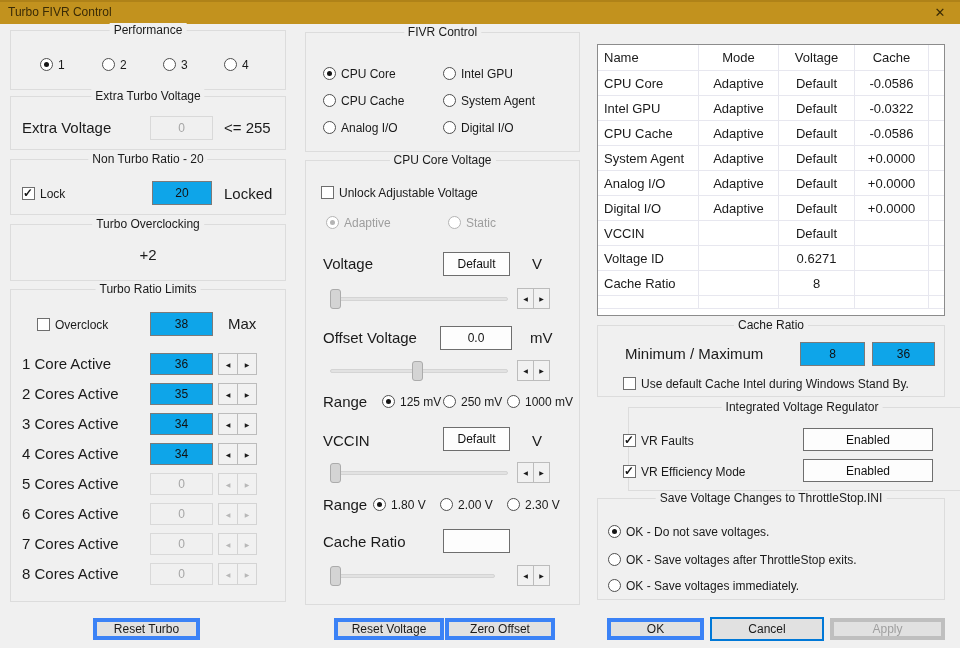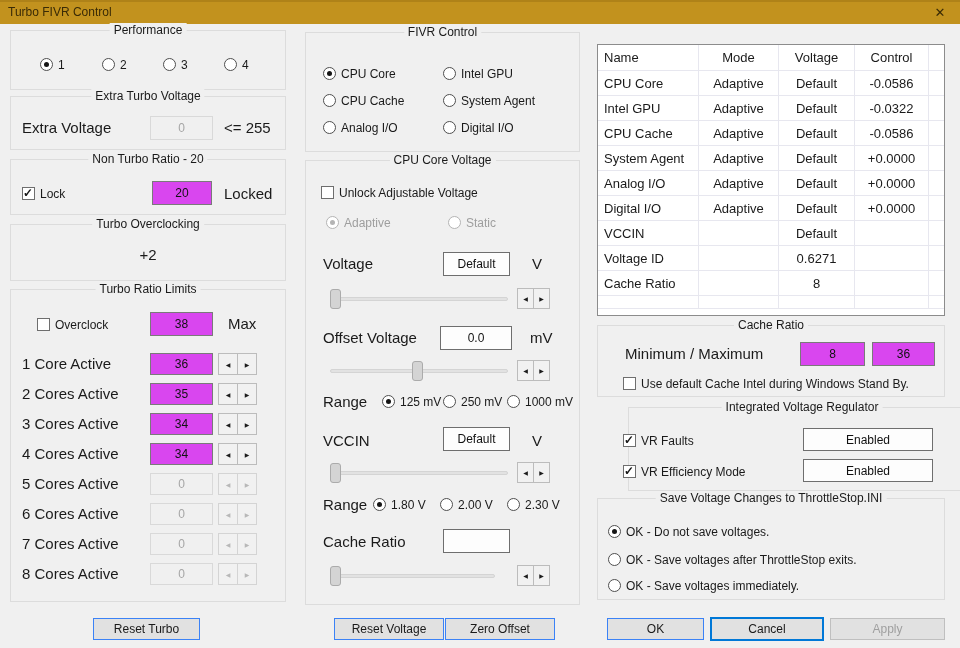--- a/index.html
+++ b/index.html
@@ -32,30 +32,30 @@
   .radio.dis .rc { border-color:#b4b4b4; }
   .radio.dis .rl { color:#9e9e9e; }
   .radio.dis.sel .rc::after { background:#b4b4b4; }
   .rl { font-size:12px; white-space:nowrap; }
   .chk { position:absolute; display:flex; align-items:center; gap:5px; height:15px; }
   .cb { width:13px; height:13px; min-width:13px; border:1px solid #6e6e6e; background:#fff; position:relative; }
   .chk.checked .cb::after { content:"✓"; position:absolute; top:-2px; left:0; font-size:12px; font-weight:bold; color:#161616; }
   .cl { font-size:12px; white-space:nowrap; }
   .tb {
     position:absolute; display:flex; align-items:center; justify-content:center;
-    background:#d946ef; border:1px solid #7a7a7a; font-size:12px; color:#111;
+    background:#0ea5e9; border:1px solid #7a7a7a; font-size:12px; color:#111;
   }
   .tb.dis { background:#f0f0f0; border-color:#d9d9d9; color:#a6a6a6; }
   .vd {
     position:absolute; display:flex; align-items:center; justify-content:center;
     background:#fdfdfd; border:1px solid #6e6e6e; font-size:12px; color:#111;
   }
   .btn {
     position:absolute; display:flex; align-items:center; justify-content:center;
-    background:#e1e1e1; border:1px solid #3b82f6; font-size:12px; color:#1a1a1a;
+    background:#e1e1e1; border:4px solid #3b82f6; font-size:12px; color:#1a1a1a;
   }
   .btn.focus { border:2px solid #0078d7; }
   .btn.dis { color:#9f9f9f; border-color:#bfbfbf; }
   .spin { position:absolute; display:flex; }
   .sb {
     width:20px; height:22px; background:#f1f1f1; border:1px solid #bcbcbc;
     font-size:6px; color:#1c1c1c; display:flex; align-items:center; justify-content:center;
     padding:0; margin:0; font-family:"DejaVu Sans", sans-serif;
   }
   .sb + .sb { margin-left:-1px; }
@@ -312,21 +312,21 @@
     </div>
 
   <div class="btn" style="left:334px;top:618px;width:110px;height:22px">Reset Voltage</div>
   <div class="btn" style="left:445px;top:618px;width:110px;height:22px">Zero Offset</div>
 
   <div class="vt">
     <div class="vtr vth">
       <div class="vc l">Name</div>
       <div class="vc">Mode</div>
       <div class="vc">Voltage</div>
-      <div class="vc">Control</div>
+      <div class="vc">Cache</div>
       <div class="vc"></div>
     </div>
     <div class="vtr">
       <div class="vc l">CPU Core</div>
       <div class="vc">Adaptive</div>
       <div class="vc">Default</div>
       <div class="vc">-0.0586</div>
       <div class="vc"></div>
     </div>
     <div class="vtr">

